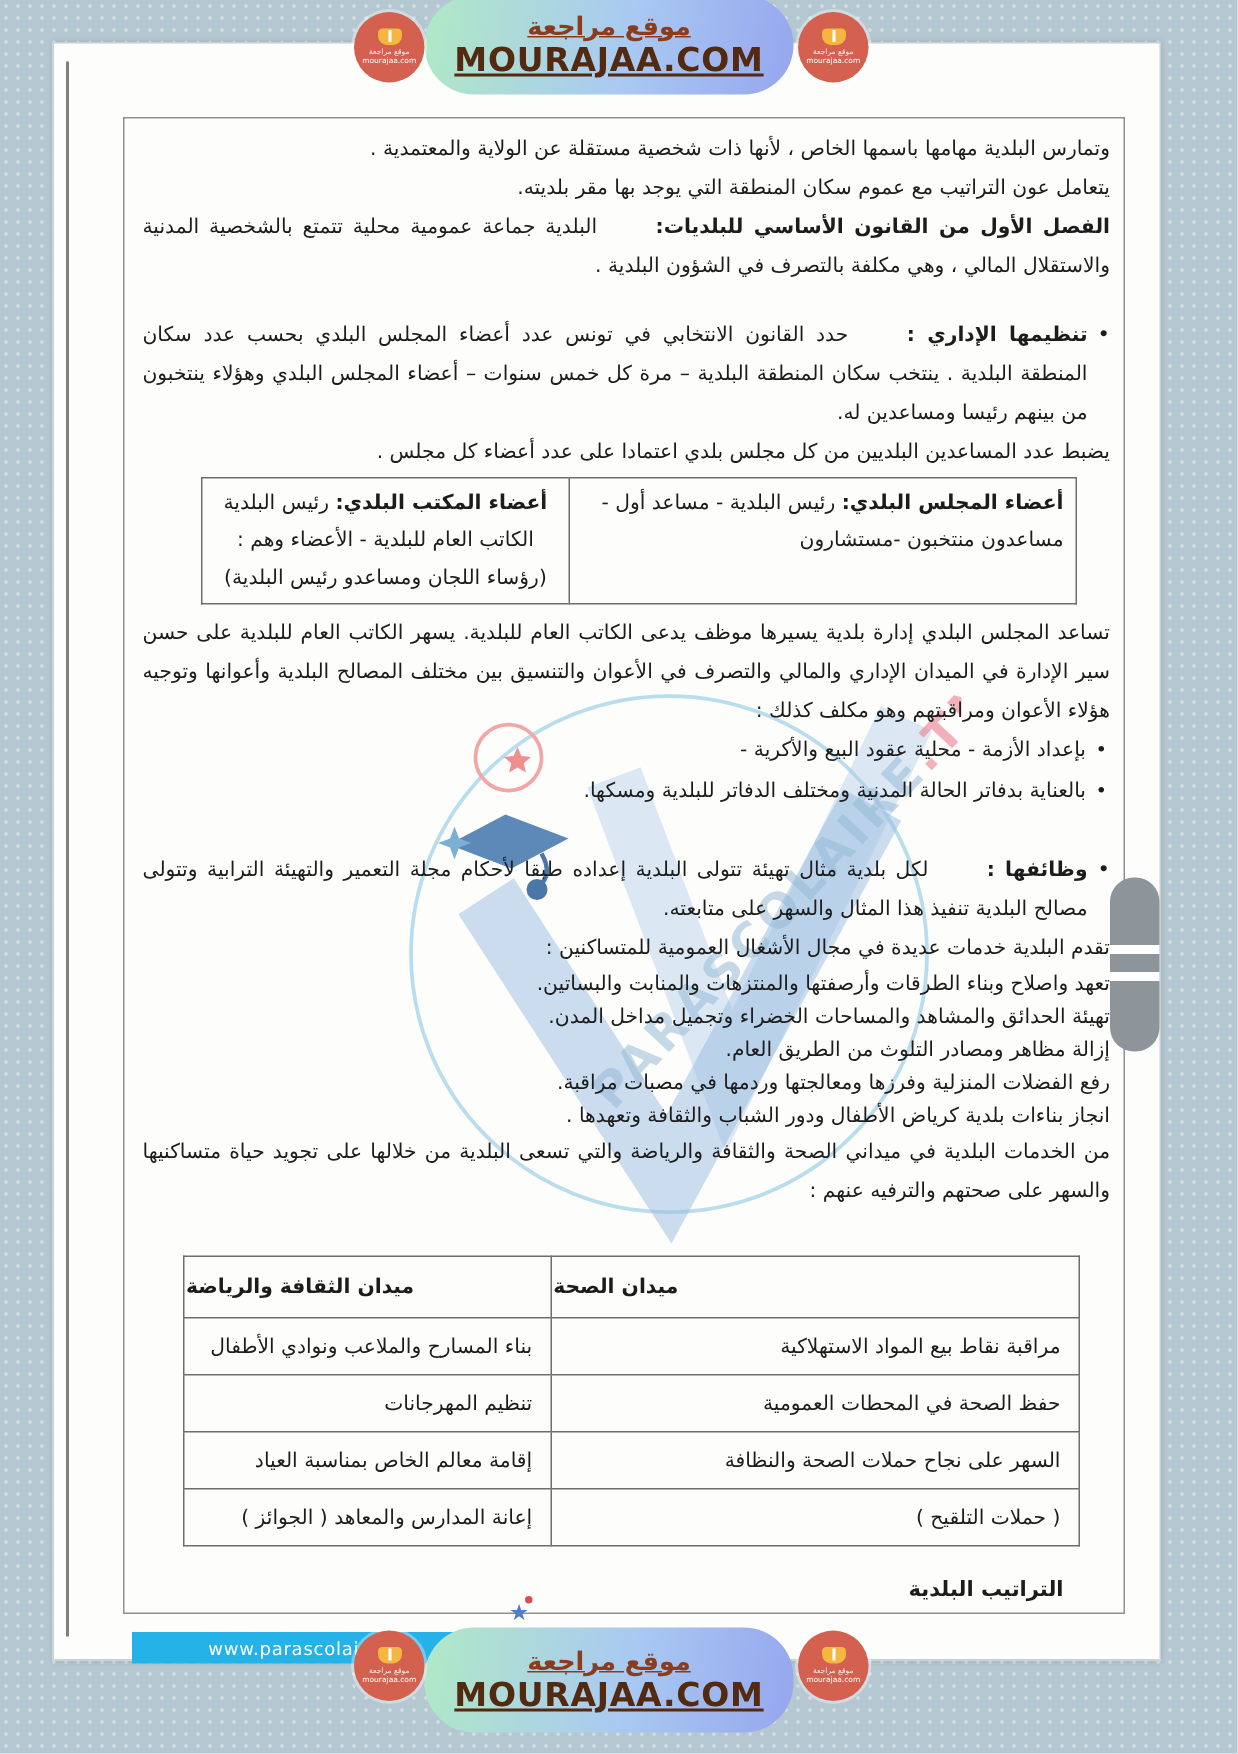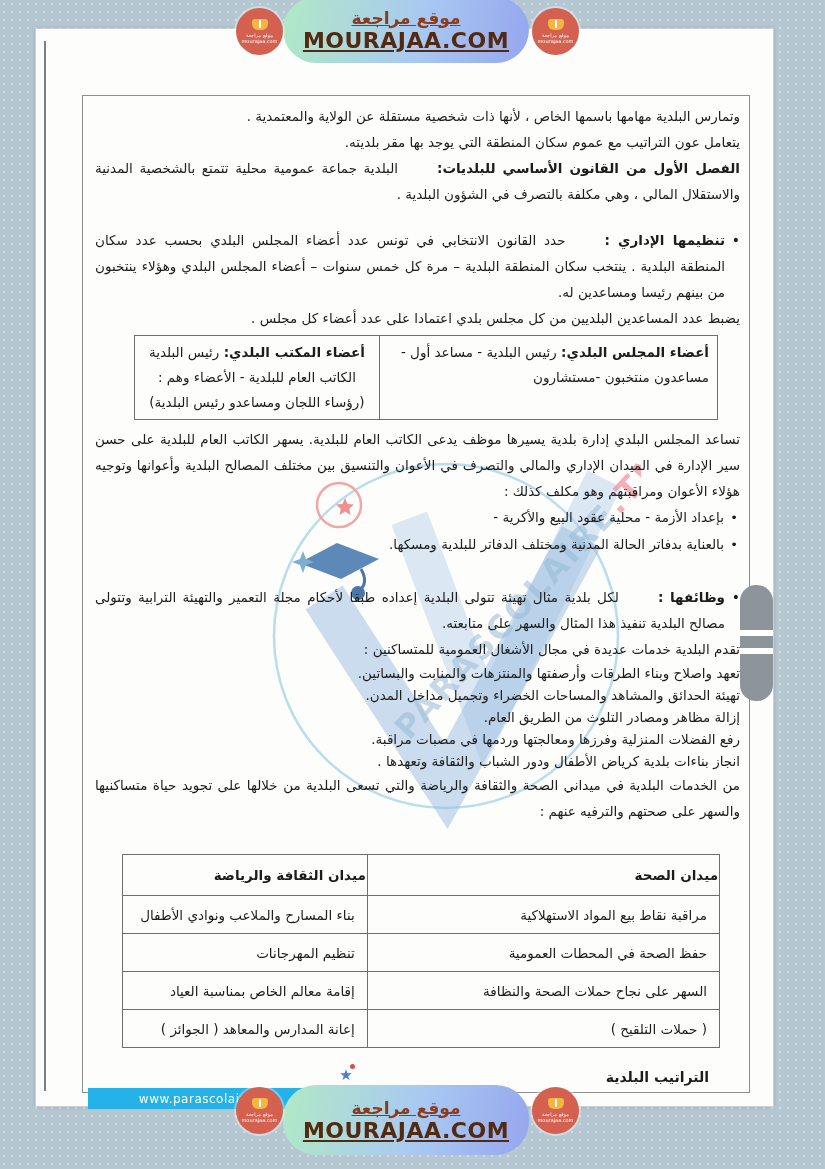--- a/index.html
+++ b/index.html
@@ -14,21 +14,21 @@
   .page{
     position:absolute;left:35px;top:28px;width:737px;height:1077px;
     background:#fdfdfc;border:1px solid #c9cfd2;box-shadow:0 0 4px rgba(0,0,0,.15);
     z-index:1;
   }
   .page-spine{position:absolute;left:8px;top:12px;width:2px;height:1050px;background:#7d7f80;}
   
   .watermark{position:absolute;left:205px;top:412px;width:400px;height:400px;z-index:0;pointer-events:none;}
   
   .content-box{
-    position:absolute;left:46px;top:66px;width:668px;height:998px;
+    position:absolute;left:46px;top:49px;width:668px;height:998px;
     border:1px solid #8f8f8f;box-sizing:border-box;
     padding:7px 9px 4px 12px;direction:rtl;text-align:right;
     font-size:13.5px;line-height:26px;color:#1c1c1c;z-index:2;background:transparent;
   }
   .content-box p{margin:0;}
   .just{text-align:justify;}
   b.inline-title{padding-left:4px;margin-left:35px;}
   .bullet{position:relative;padding-right:15px;text-align:justify;}
   .bullet::before{content:"•";position:absolute;right:0;top:0;font-size:14px;}
   .gap20{margin-top:20px;}
@@ -37,21 +37,21 @@
   .sub-bullet::before{content:"•";position:absolute;right:0;top:0;font-size:13px;}
   .svc{line-height:22px;}
   
   table{border-collapse:collapse;direction:rtl;}
   td,th{border:1px solid #6e6e6e;font-size:13.5px;color:#1c1c1c;}
   .t-council{width:584px;margin:4px 22px 6px 40px;}
   .t-council td{vertical-align:top;padding:4px 8px;line-height:25px;}
   .t-council .cell-right{width:58%;text-align:right;}
   .t-council .cell-left{width:42%;text-align:center;}
   .t-domains{width:598px;margin:30px 20px 0 29px;}
-  .t-domains th{height:38px;font-weight:bold;text-align:right;}
+  .t-domains th{height:38px;font-weight:bold;text-align:left;}
   .t-domains td{height:37px;vertical-align:middle;padding:0 12px;text-align:right;}
   .t-domains .col-r{width:59%;}
   .closing{position:absolute;bottom:2px;right:40px;font-weight:bold;font-size:14px;margin-top:36px;}
   
   .scroll-thumb{position:absolute;left:740px;top:585px;width:33px;height:116px;background:#8e959a;border-radius:16px;z-index:6;}
   .scroll-thumb .bar{position:absolute;left:0;width:100%;height:6px;background:#fff;}
   .scroll-thumb .bar.b1{top:45px;}
   .scroll-thumb .bar.b2{top:63px;}
   
   .pill{

